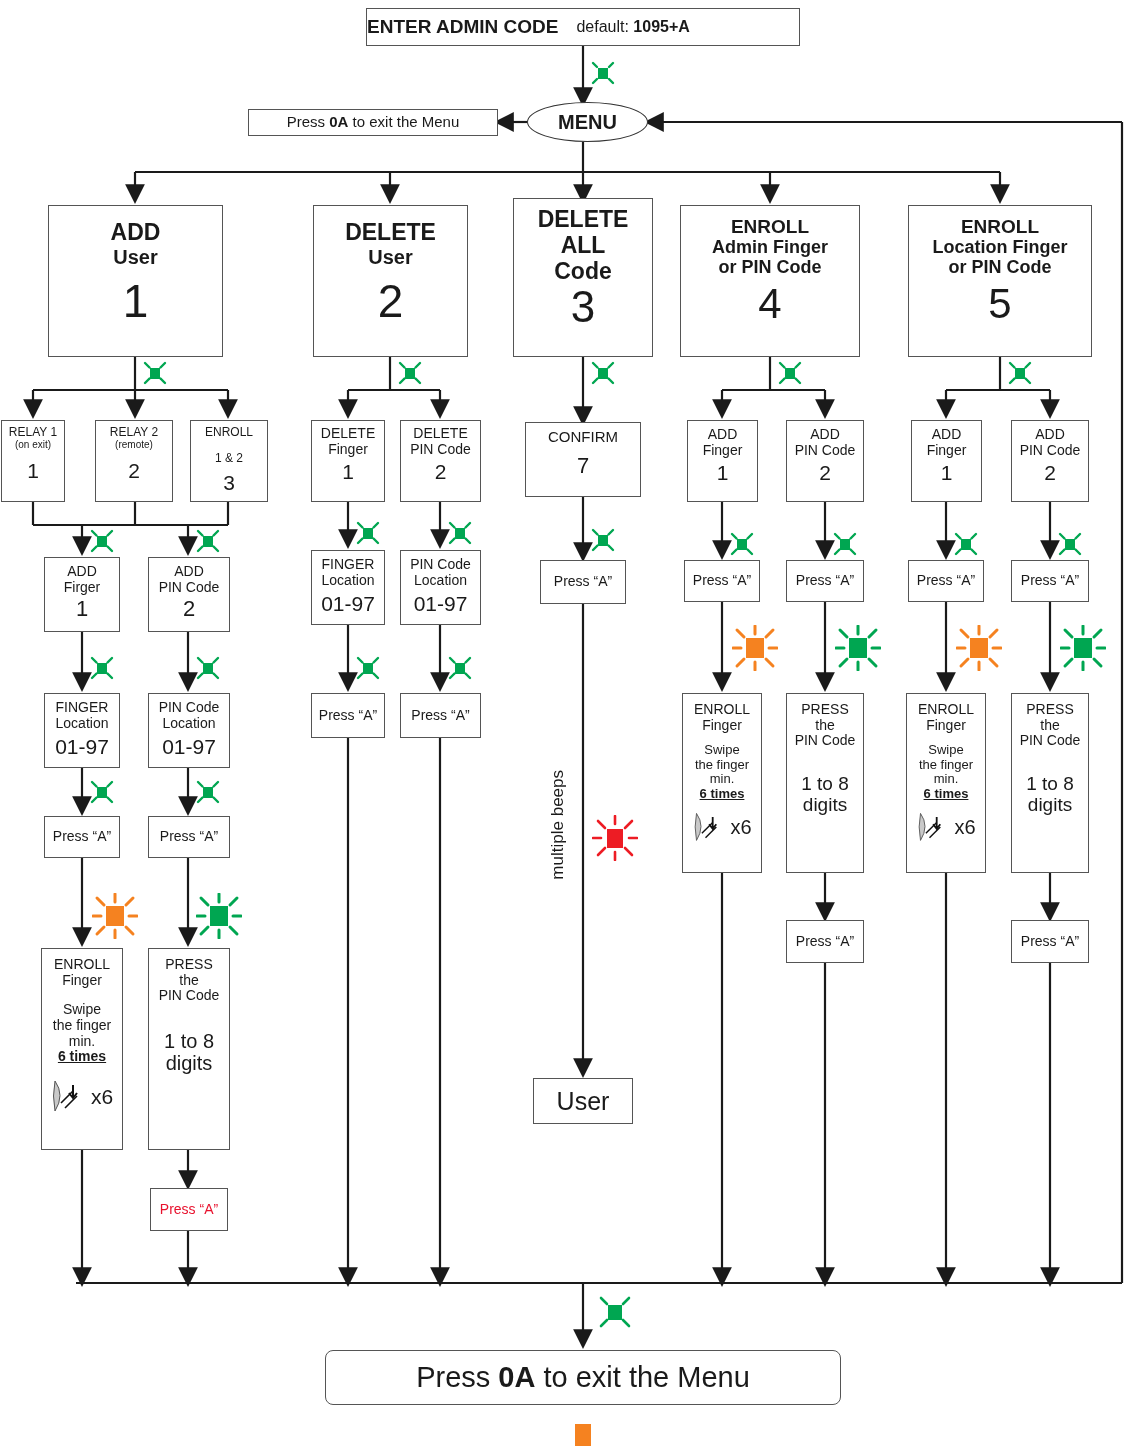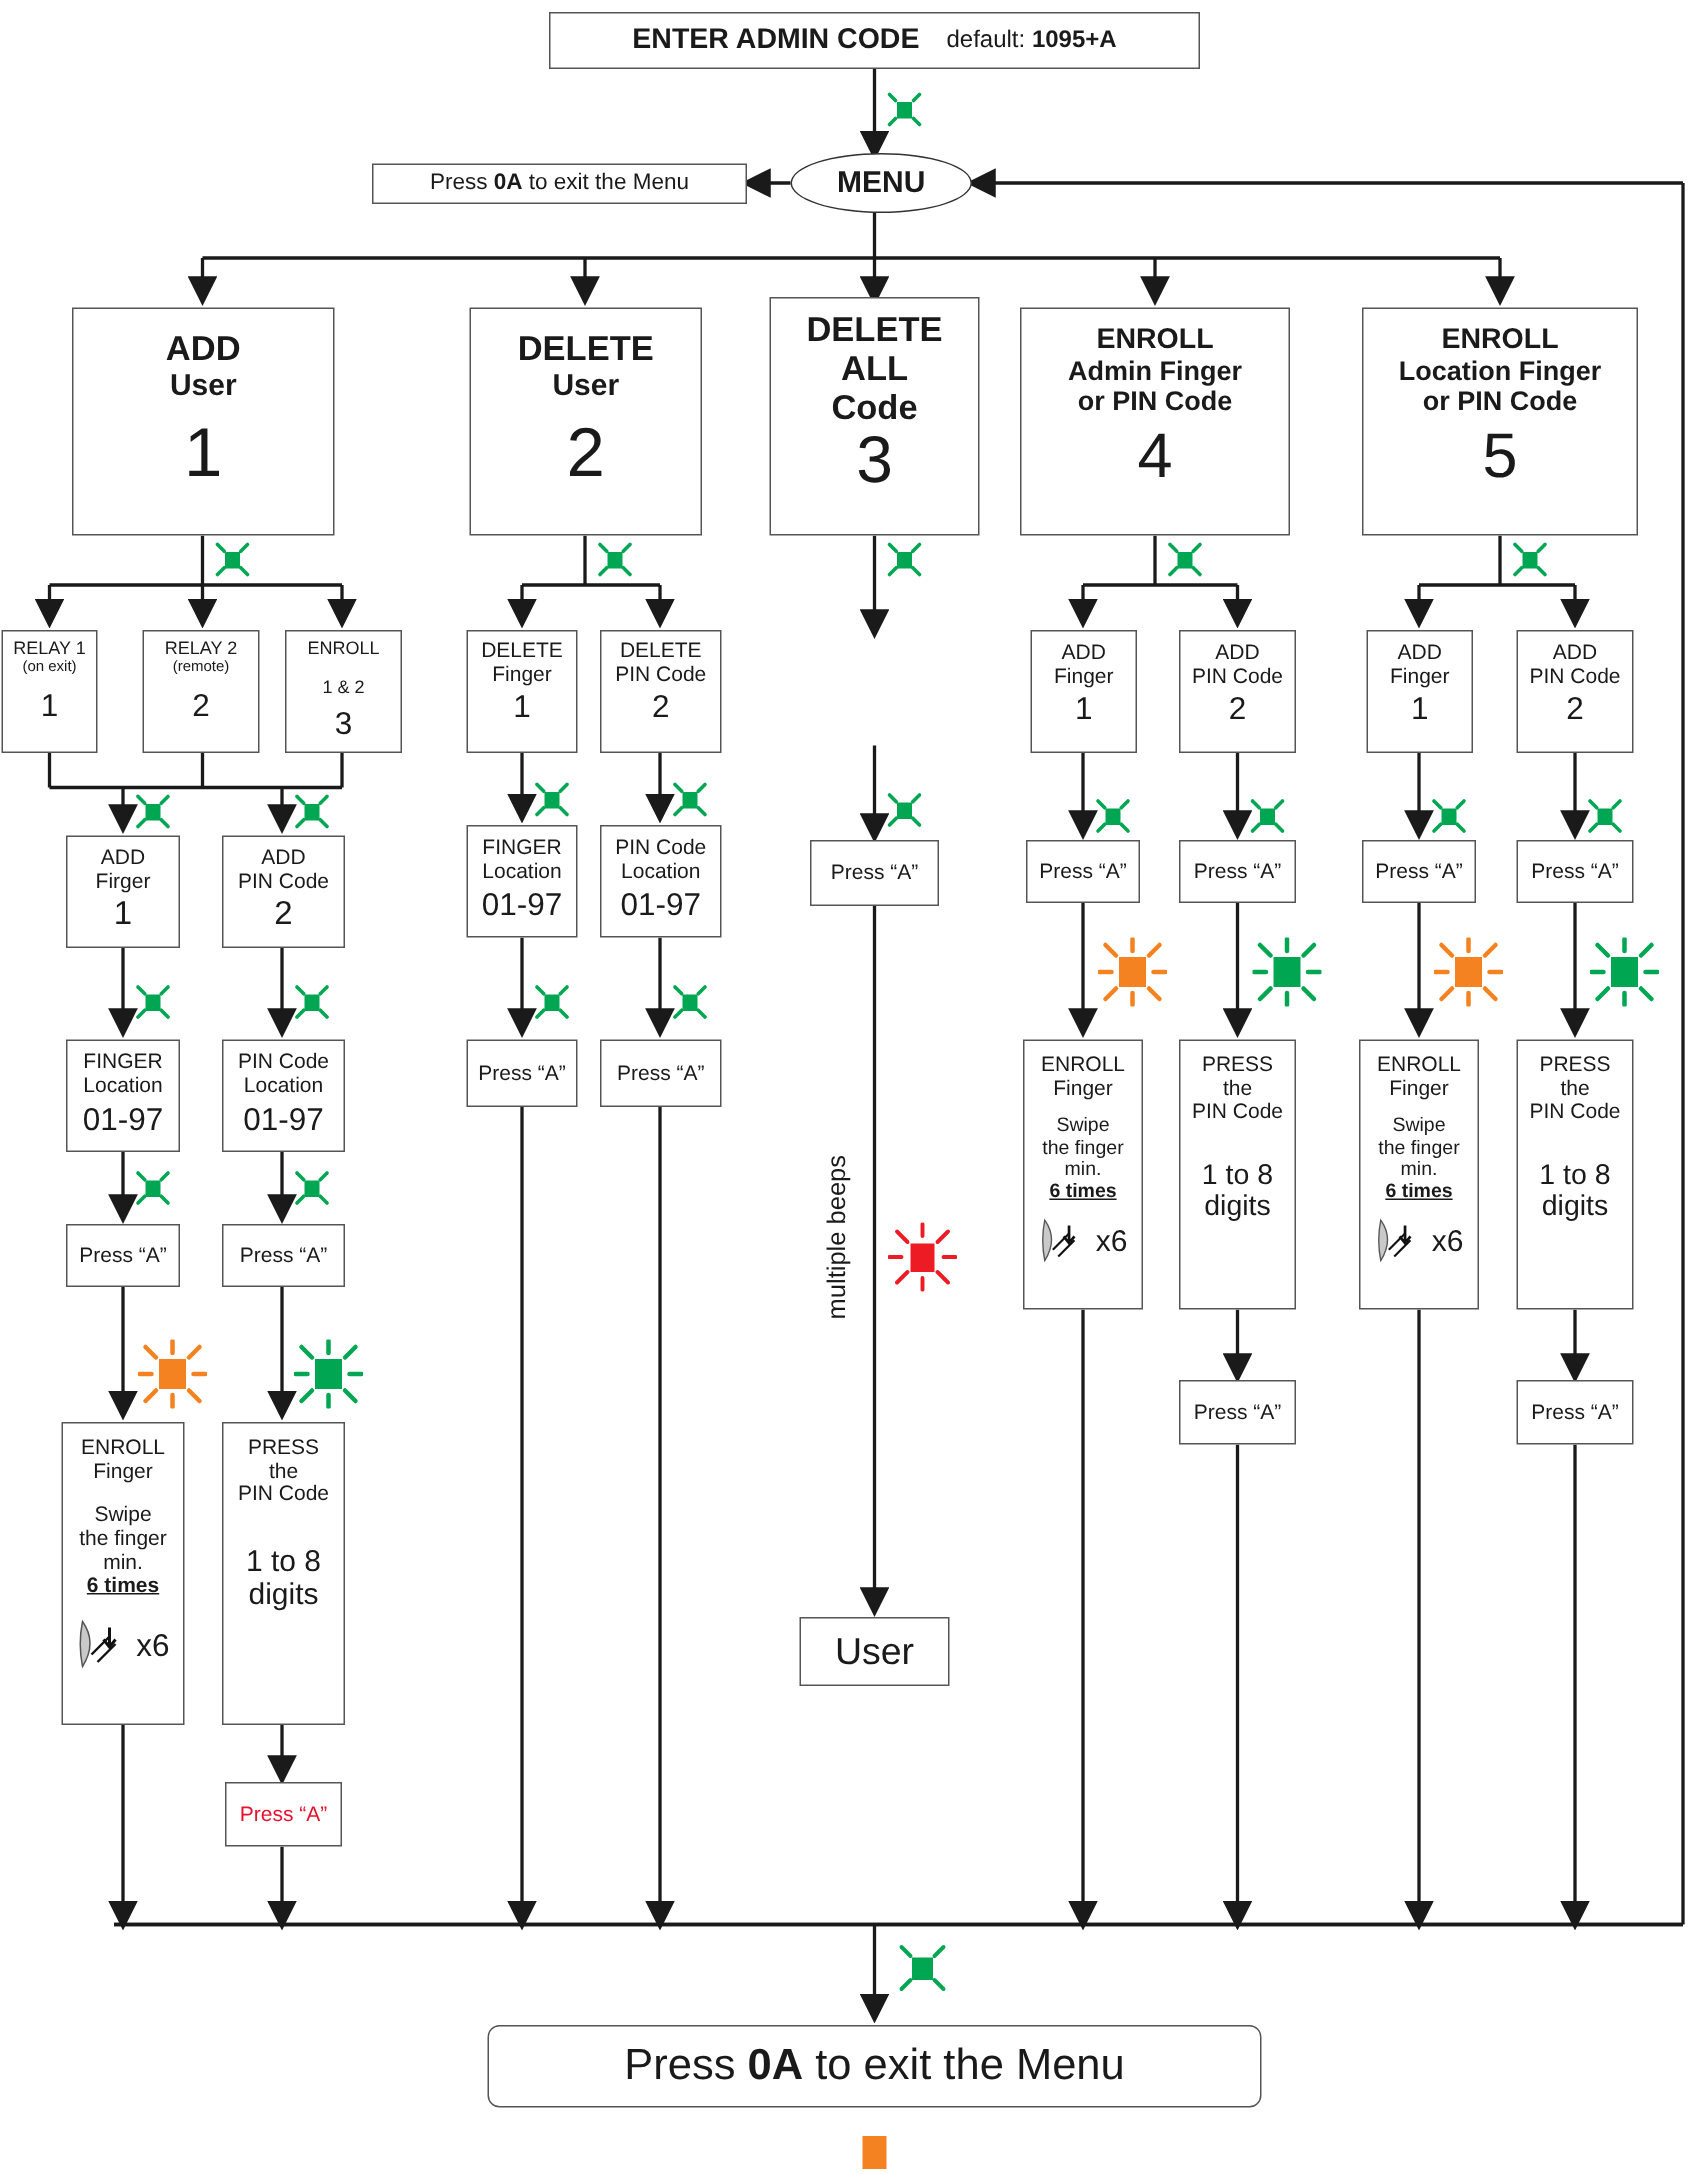--- a/index.html
+++ b/index.html
@@ -110,21 +110,21 @@
       <path d="M1050,602 L1050,688" marker-end="url(#ah)"></path>
       <path d="M946,873 L946,1283" marker-end="url(#ah)"></path>
       <path d="M1050,873 L1050,918" marker-end="url(#ah)"></path>
       <path d="M1050,963 L1050,1283" marker-end="url(#ah)"></path>
 
       <path d="M76,1283 L1122,1283"></path>
       <path d="M583,1283 L583,1345" marker-end="url(#ah)"></path>
     </g>
   </svg>
 
-  <div class="box" style="left:366px;top:8px;width:434px;height:38px;flex-direction:row;align-items:center;justify-content:center;gap:18px;">
+  <div class="box" style="left:366px;top:8px;width:434px;height:38px;flex-direction:row;align-items:center;gap:18px;">
     <span class="ttl" style="font-size:19px;">ENTER ADMIN CODE</span>
     <span style="font-size:16px;">
       <span>default:</span>
       <b>1095+A</b>
     </span>
   </div>
 
   <div class="led" style="left:590px;top:60px;">
     <svg viewBox="0 0 26 26" width="26" height="26">
         <g stroke="#00a651" stroke-width="2.4" stroke-linecap="round">
@@ -451,20 +451,24 @@
         <rect x="8" y="8" width="10" height="11" fill="#00a651"></rect>
       </svg></div>
 
   <div class="box" style="left:311px;top:693px;width:74px;height:45px;justify-content:center;font-size:14px;">
     <span>Press “A”</span>
   </div>
   <div class="box" style="left:400px;top:693px;width:81px;height:45px;justify-content:center;font-size:14px;">
     <span>Press “A”</span>
   </div>
 
+  <div class="box" style="left:525px;top:422px;width:116px;height:75px;padding-top:6px;">
+    <div style="font-size:15px;">CONFIRM</div>
+    <div style="font-size:22px;margin-top:8px;">7</div>
+  </div>
   <div class="led" style="left:590px;top:527px;"><svg viewBox="0 0 26 26" width="26" height="26">
         <g stroke="#00a651" stroke-width="2.4" stroke-linecap="round">
           <line x1="3" y1="3" x2="7.5" y2="7.5"></line>
           <line x1="23" y1="3" x2="18.5" y2="7.5"></line>
           <line x1="3" y1="23" x2="7.5" y2="18.5"></line>
           <line x1="23" y1="23" x2="18.5" y2="18.5"></line>
         </g>
         <rect x="8" y="8" width="10" height="11" fill="#00a651"></rect>
       </svg></div>
   <div class="box" style="left:540px;top:560px;width:86px;height:44px;justify-content:center;font-size:14px;">

